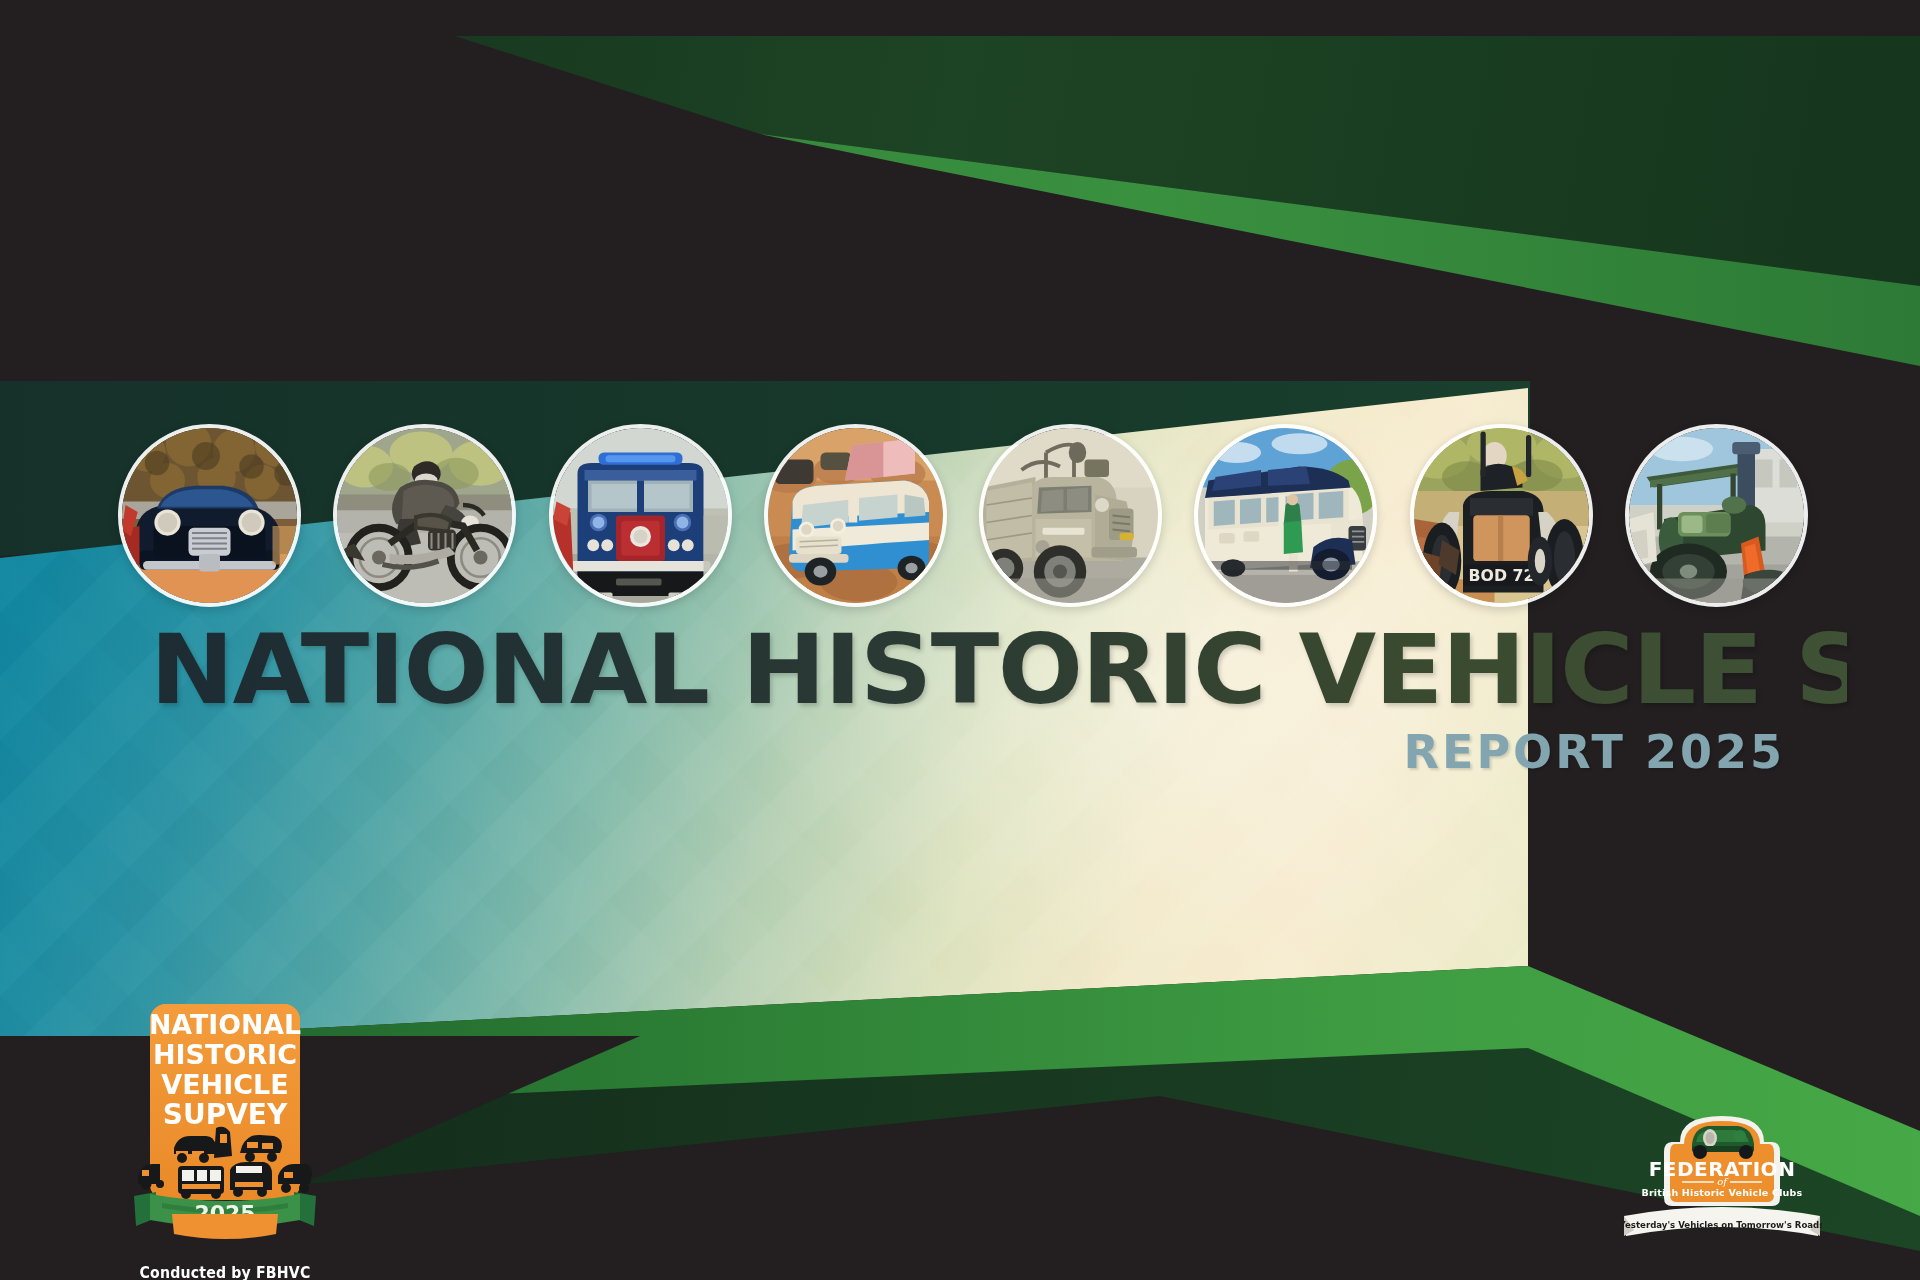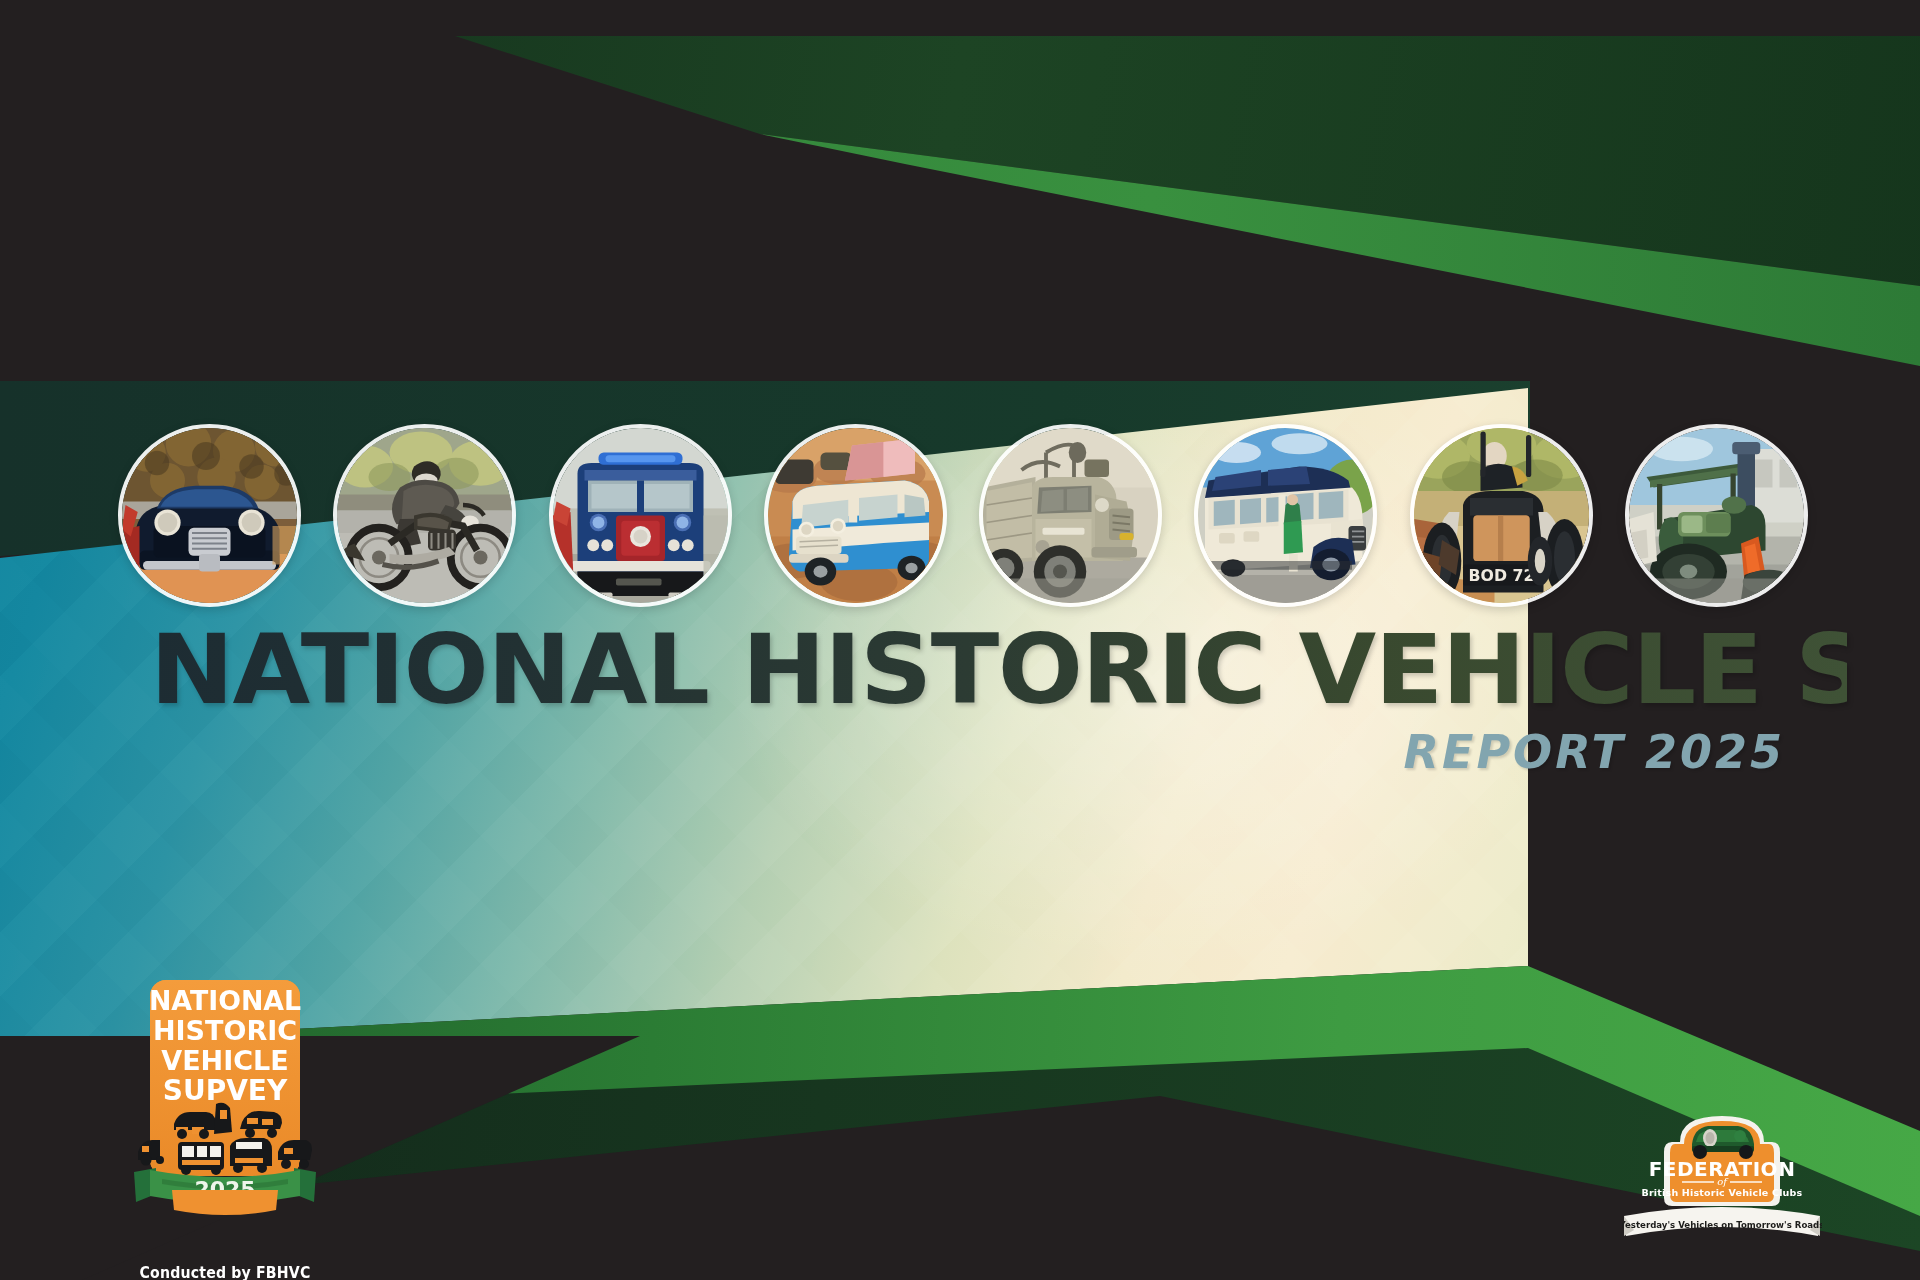--- a/index.html
+++ b/index.html
@@ -131,26 +131,25 @@
   #headline .subtitle{
     margin-top:8px;
     text-align:right;
     padding-right:5px;
     font-family:"DejaVu Sans", sans-serif;
     font-weight:bold;
     font-size:46px;
     letter-spacing:3px;
     color:#82a5af;
     filter:drop-shadow(2px 2px 1px rgba(0,0,0,.14));
-    font-style:italic;
   }
 
   
   #nhvs-badge{
-    position:absolute; left:120px; top:940px;
+    position:absolute; left:120px; top:964px;
     width:210px; height:250px;
   }
   #nhvs-badge svg{ display:block; width:100%; height:100%; }
   #nhvs-caption{
     position:absolute; left:120px; top:1228px; width:210px;
     text-align:center;
     font-family:"DejaVu Sans", sans-serif;
     font-weight:bold;
     font-size:15px;
     letter-spacing:.2px;

